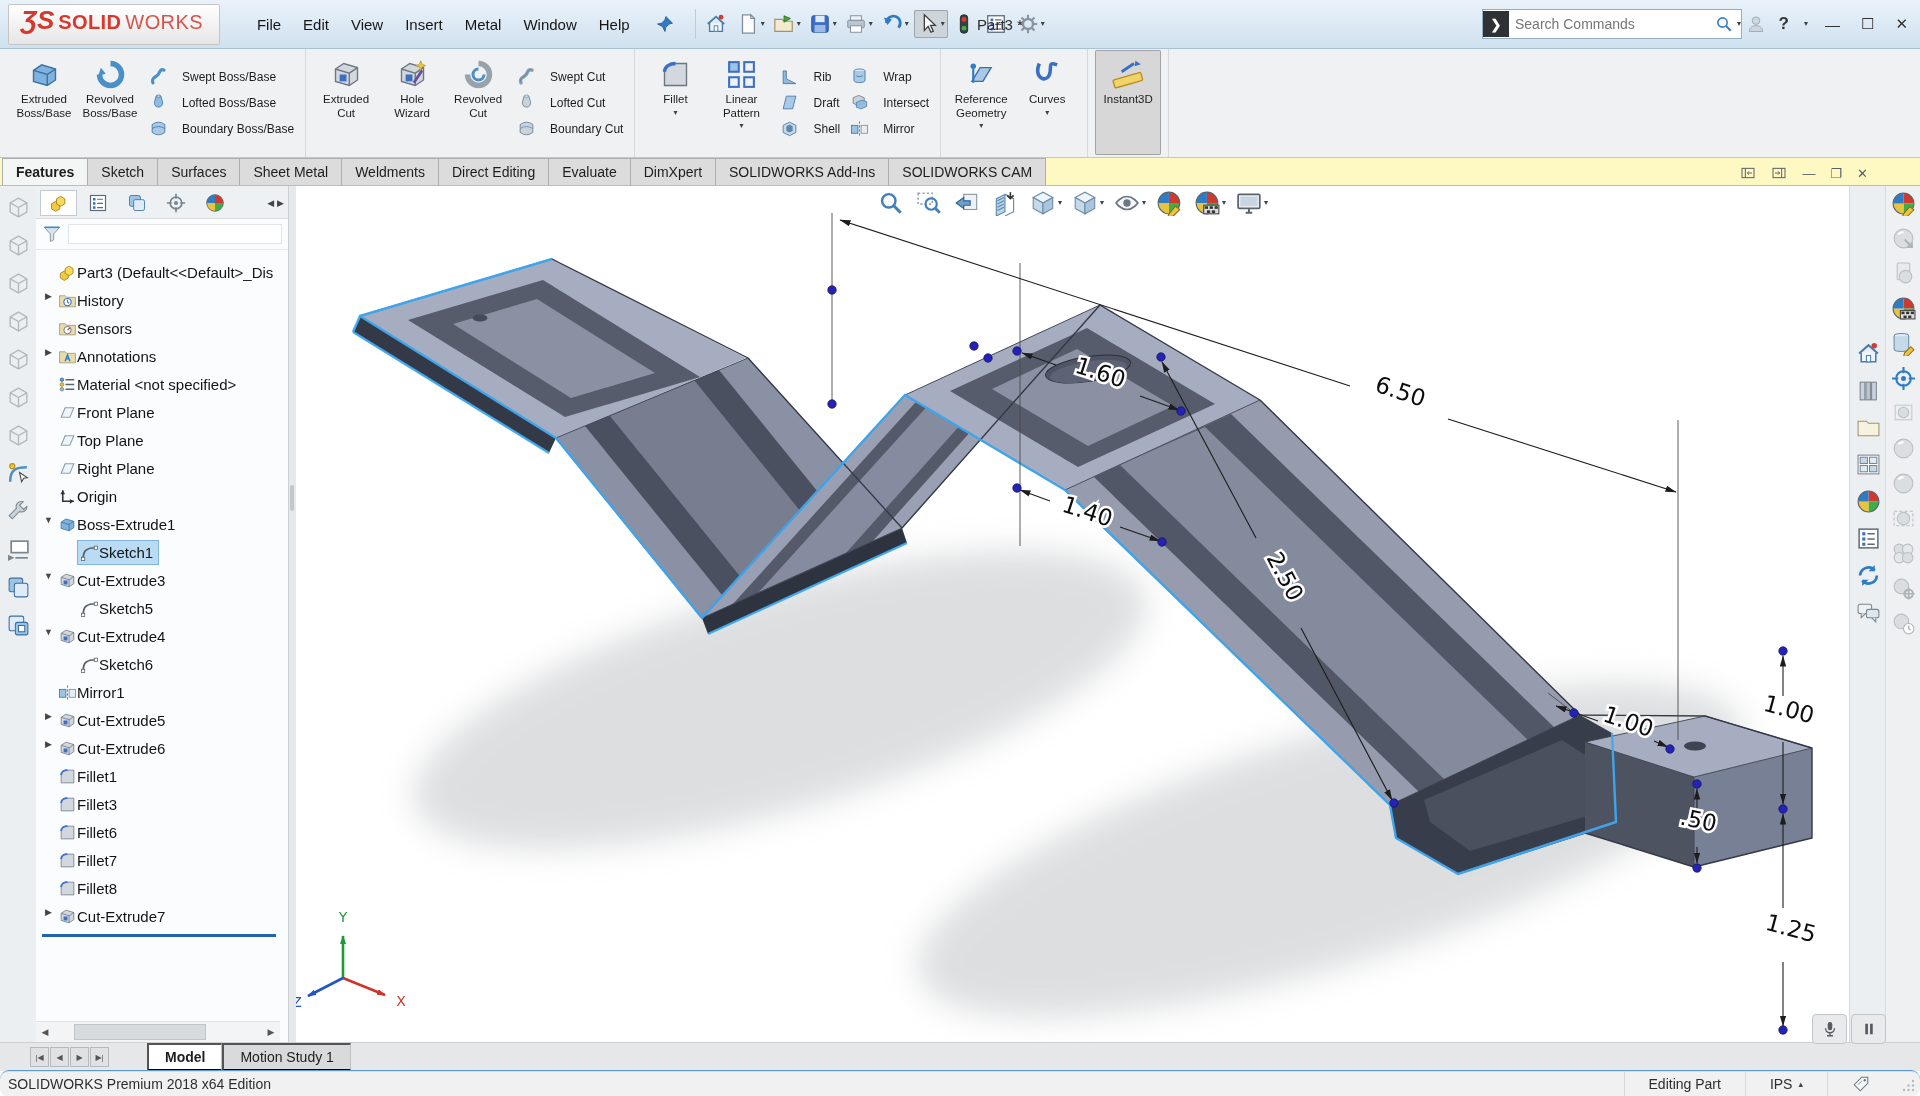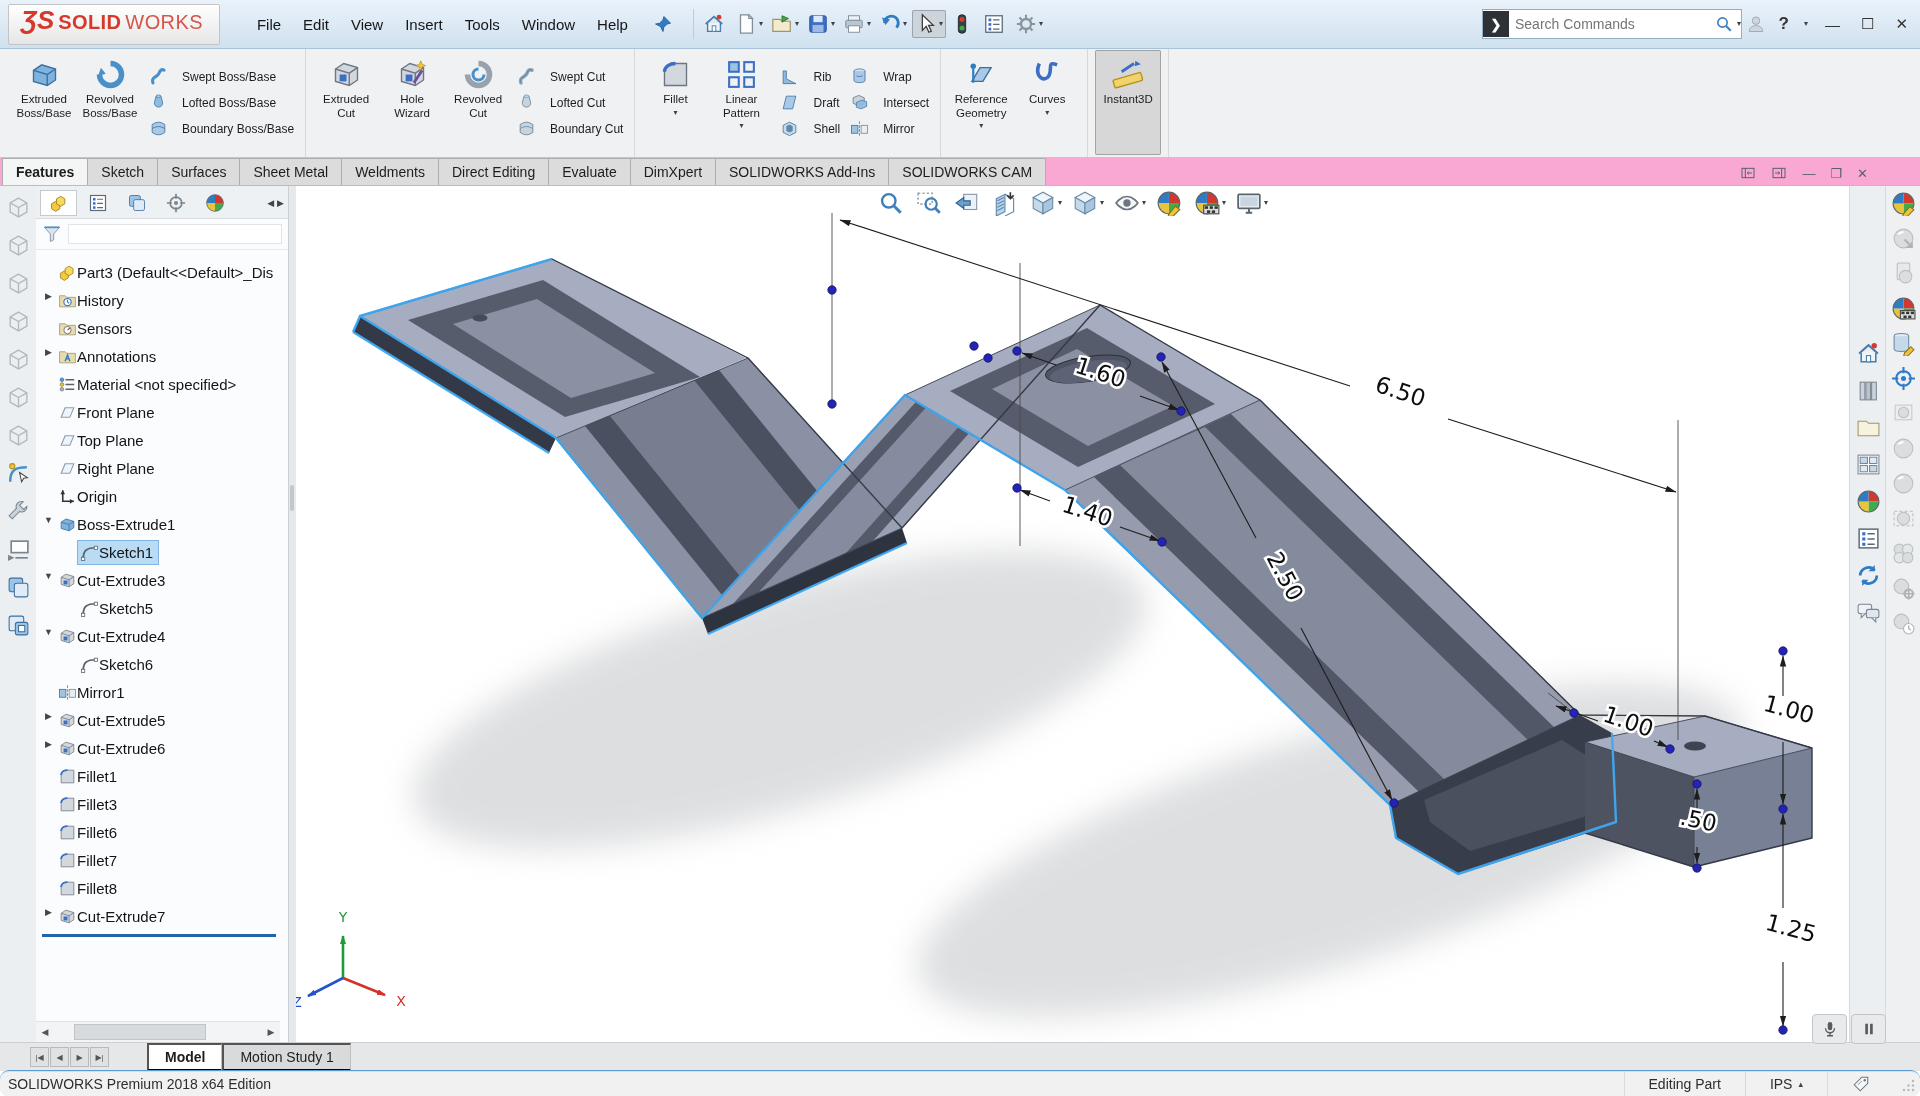--- a/index.html
+++ b/index.html
@@ -48,21 +48,21 @@
   .rl svg{width:33px;height:33px;margin-bottom:2px;}
   .rl .l{line-height:13.5px;white-space:nowrap;}
   .rl .caret{margin:2px 0 0 0;}
   .rl.active{background:#d7d7d7;box-shadow:inset 0 0 0 1px #a3a3a3;}
   .rsmallcol{display:flex;flex-direction:column;justify-content:center;gap:3px;}
   .rs{display:flex;align-items:center;gap:14px;background:none;border:none;font-size:12px;color:#1d1d1d;
       padding:2px 4px;white-space:nowrap;}
   .rs svg{width:19px;height:19px;}
 
   
-  #tabrow{position:absolute;left:0;top:157px;right:0;height:28px;background:#f9a8d4;
+  #tabrow{position:absolute;left:0;top:157px;right:0;height:28px;background:#fef9c3;
     border-bottom:1px solid #bcbcbc;display:flex;align-items:flex-end;padding-left:2px;z-index:9;}
   .tab{height:27px;padding:0 13px;font-size:14px;color:#1d1d1d;background:#dcdcdc;
     border:1px solid #aeaeae;border-bottom:none;margin-right:-1px;display:flex;align-items:center;}
   .tab.active{background:#f4f5f5;font-weight:bold;}
   #docctl{position:absolute;right:52px;bottom:4px;display:flex;align-items:center;gap:15px;color:#5a6066;}
   #docctl .wbtn{background:none;border:none;color:#5a6066;font-size:13px;padding:0;}
   #docctl svg{width:16px;height:16px;}
 
   
   #main{position:absolute;left:0;top:185px;right:0;height:857px;background:#fff;}
@@ -539,21 +539,21 @@
       <span class="mark">ƷS</span>
       <span class="solid">SOLID</span>
       <span class="works">WORKS</span>
     </div>
     <nav id="menubar">
 
     <span class="menu-item">File</span>
         <span class="menu-item">Edit</span>
         <span class="menu-item">View</span>
         <span class="menu-item">Insert</span>
-        <span class="menu-item">Tools</span>
+        <span class="menu-item">Metal</span>
         <span class="menu-item">Window</span>
         <span class="menu-item">Help</span>
       </nav>
     <button id="pinbtn">
         <svg class="ic" width="20" height="20">
           <use href="#ic-pin"></use>
         </svg>
       </button>
     <div class="vsep"></div>
     <div id="qat">
@@ -621,20 +621,21 @@
           <span class="caret"></span>
         </button>
 
         <button class="qbtn">
           <svg class="ic qic">
             <use href="#ic-gear"></use>
           </svg>
           <span class="caret">▾</span>
         </button>
       </div>
+    <div id="doctitle">Part3 *</div>
     <div id="searchbox">
       <span class="term">❯</span>
       <input placeholder="Search Commands" style="">
       <svg class="ic">
           <use href="#ic-mag"></use>
         </svg>
       <span class="caret">▾</span>
     </div>
     <div id="tbright">
       <svg class="ic">

